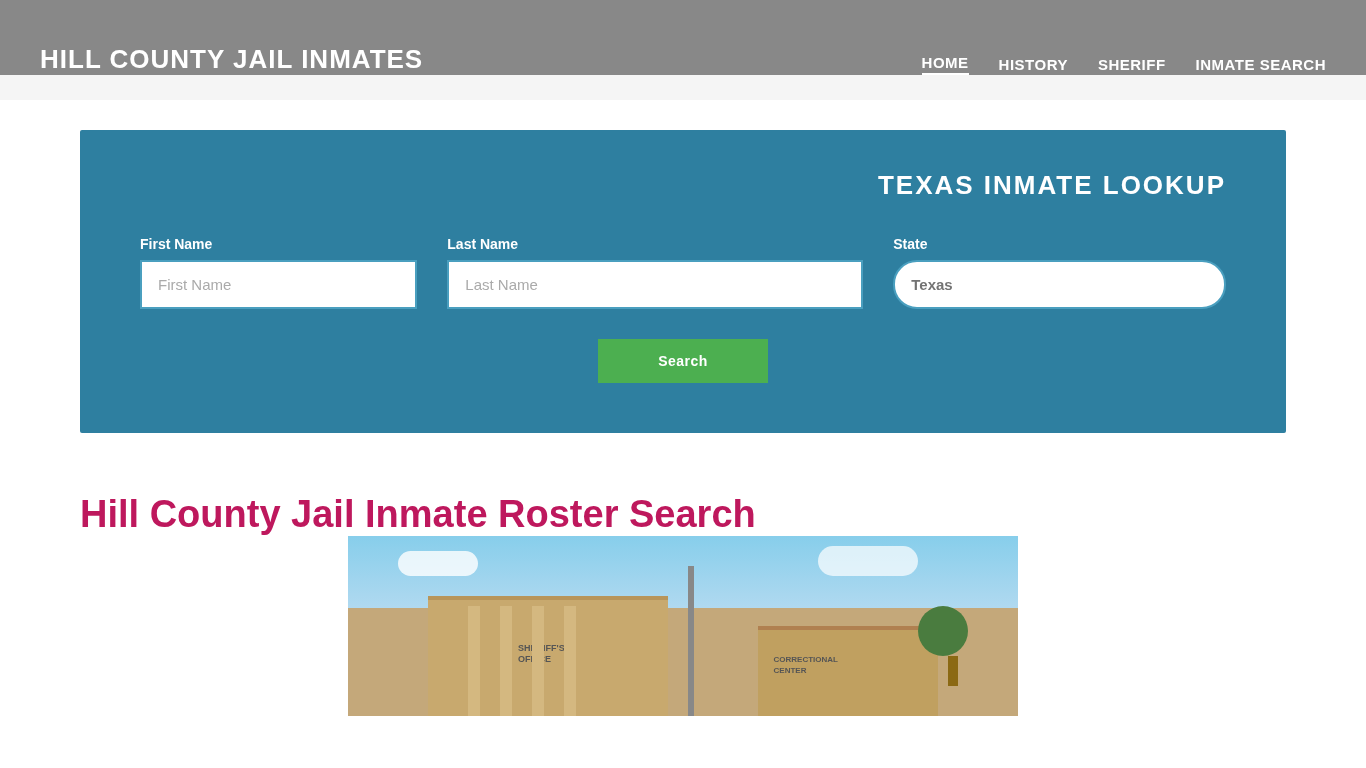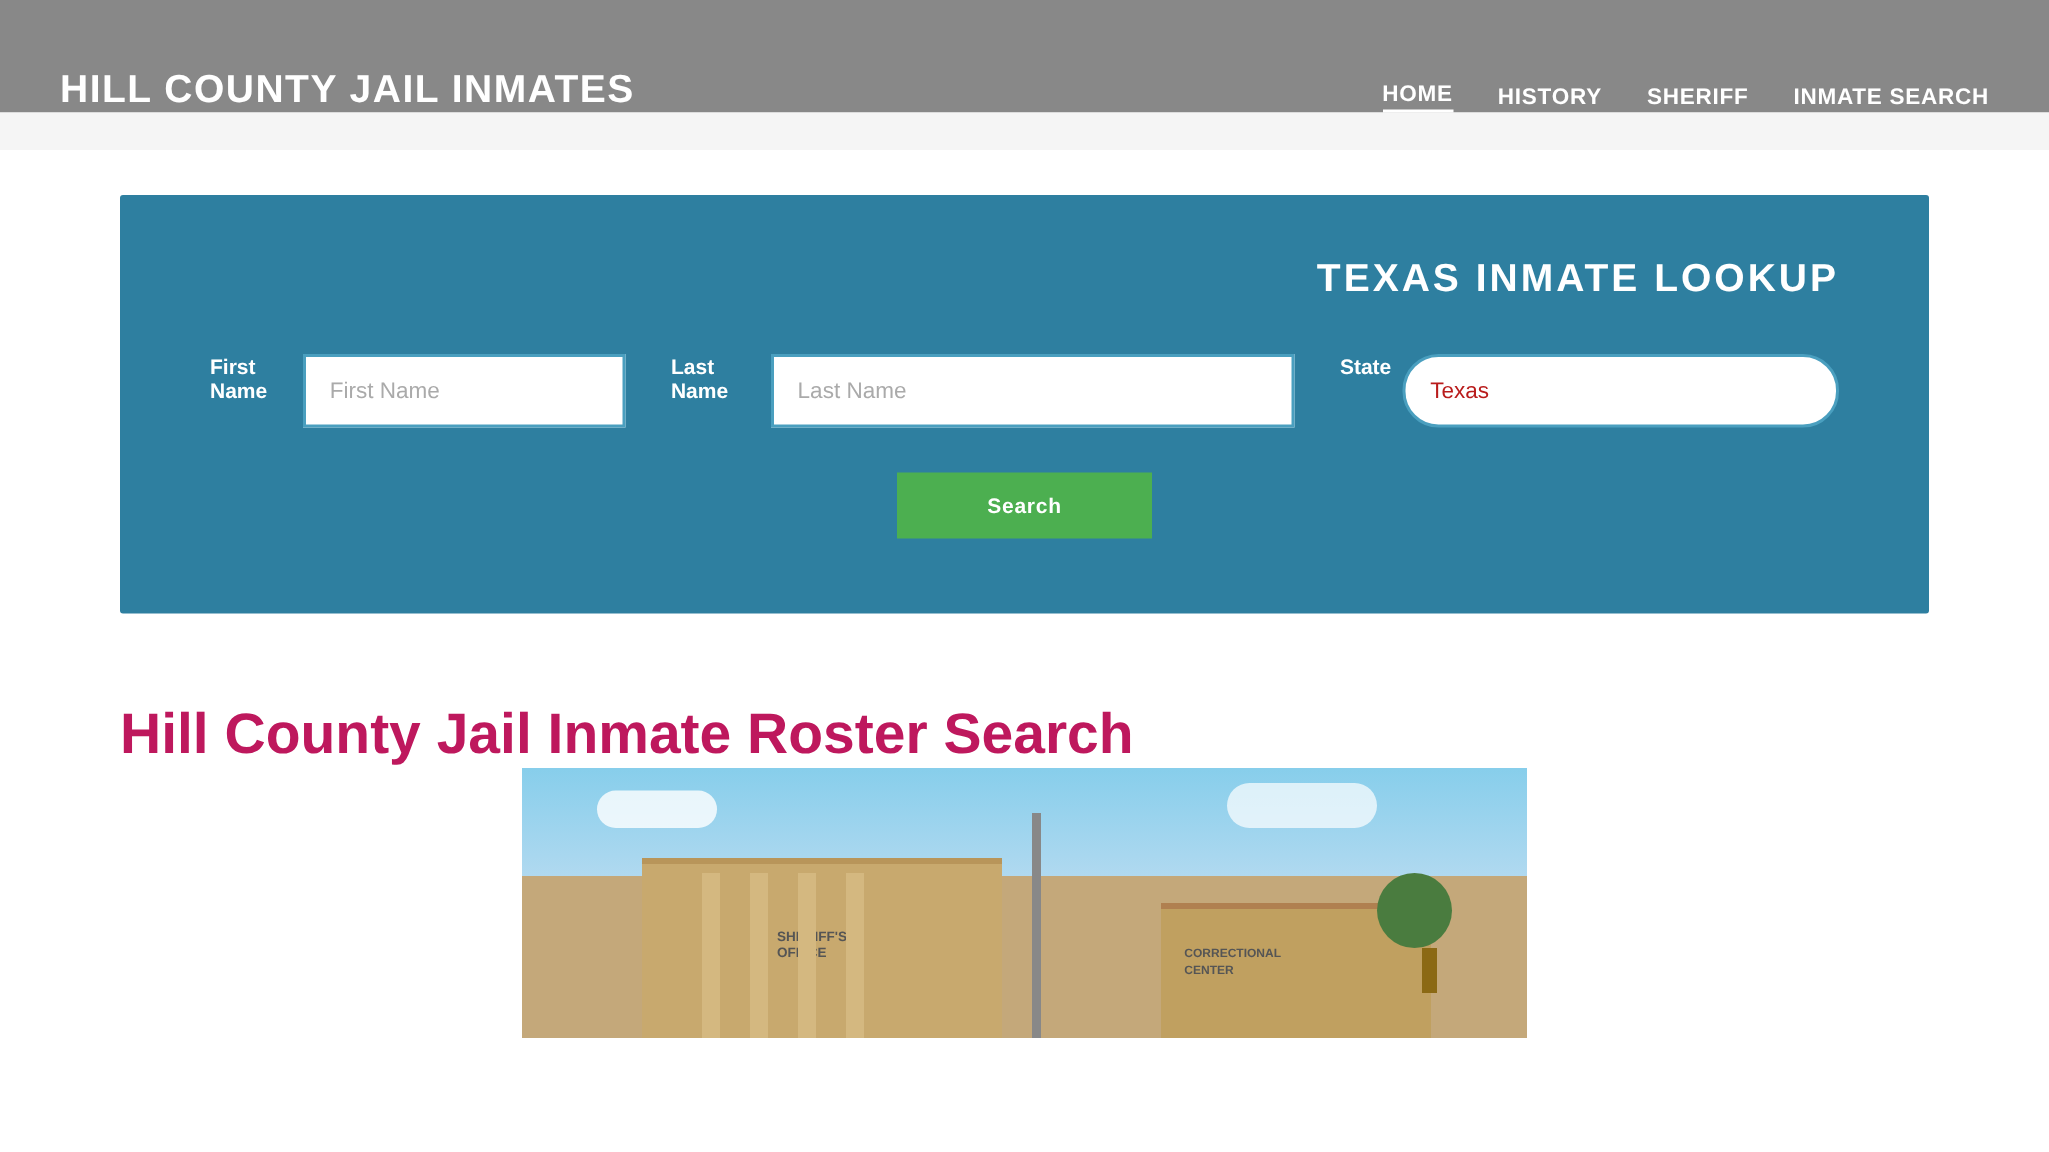--- a/index.html
+++ b/index.html
@@ -78,21 +78,21 @@
     }
 
     .search-fields {
       display: flex;
       gap: 30px;
       margin-bottom: 30px;
     }
 
     .field-group {
       display: flex;
-      flex-direction: row;
+      flex-direction: column;
       gap: 8px;
     }
 
     .field-group.first-name {
       flex: 1;
     }
 
     .field-group.last-name {
       flex: 1.5;
     }
@@ -115,22 +115,22 @@
       color: #555555;
       outline: none;
       width: 100%;
     }
 
     .field-input::placeholder {
       color: #aaaaaa;
     }
 
     .state-input {
-      color: #b91c1c;
-      font-weight: 400;
+      color: #737373;
+      font-weight: 700;
       border-radius: 24px;
     }
 
     .search-button-row {
       display: flex;
       justify-content: center;
     }
 
     .search-button {
       background-color: #4caf50;
@@ -179,21 +179,21 @@
       left: 80px;
       width: 240px;
       height: 120px;
       background: #c8a96e;
       border-top: 4px solid #b8955a;
     }
 
     .building-right {
       position: absolute;
       bottom: 0;
-      right: 64px;
+      right: 80px;
       width: 180px;
       height: 90px;
       background: #c0a060;
       border-top: 4px solid #b08050;
       text-decoration: underline;
     }
 
     .building-columns {
       position: absolute;
       bottom: 0;

